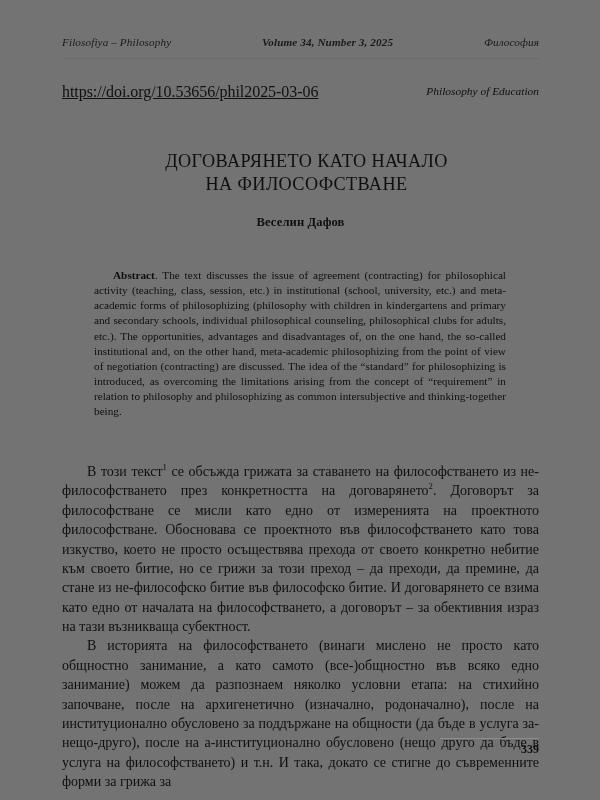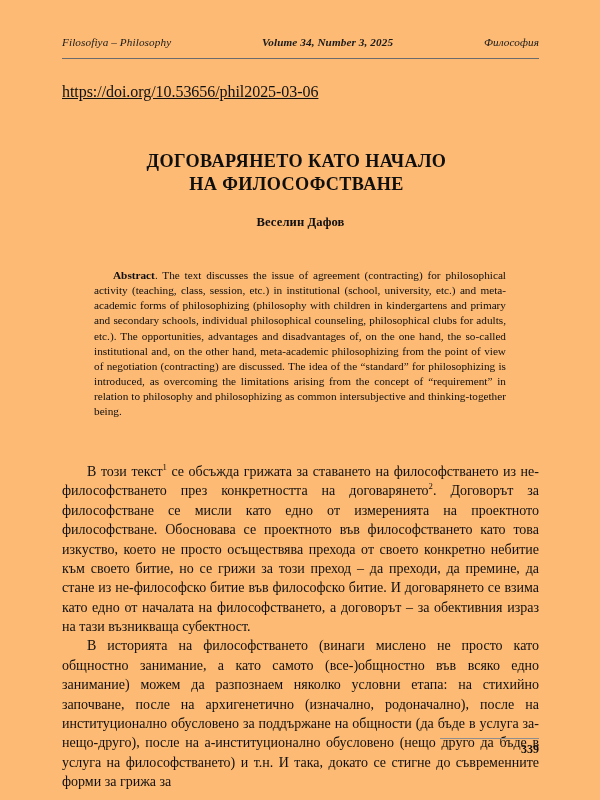--- a/index.html
+++ b/index.html
@@ -14,21 +14,21 @@
     color: #100f0f;
     overflow: hidden;
   }
 
   .page {
     position: relative;
     width: 600px;
     height: 800px;
     box-sizing: border-box;
     padding: 0;
-    background: #fdba74;
+    background: #737373;
   }
 
   
   .running-head {
     position: absolute;
     left: 62px;
     top: 36px;
     width: 477px;
     display: flex;
     align-items: baseline;
@@ -73,25 +73,25 @@
     text-align: right;
     font-style: italic;
     font-size: 11.4px;
     line-height: 1.42;
   }
   .section-label div { white-space: nowrap; }
 
   
   .title {
     position: absolute;
-    left: 58px;
+    left: 68px;
     top: 138px;
     width: 477px;
     text-align: center;
-    font-weight: 700;
+    font-weight: 400;
     font-size: 18.2px;
     line-height: 1.28;
     letter-spacing: 0.4px;
   }
   .title .ln { display: block; }
 
   
   .author-block {
     position: absolute;
     left: 62px;
@@ -175,20 +175,21 @@
   <div class="running-head">
     <span class="rh-left">Filosofiya – Philosophy</span>
     <span class="rh-center">Volume 34, Number 3, 2025</span>
     <span class="rh-right">Философия</span>
   </div>
   <div class="head-rule"></div>
 
   <div class="doi-row">
     <a class="doi-link" href="#">https://doi.org/10.53656/phil2025-03-06</a>
     <div class="section-label">
+      <div>Philosophy of Education</div>
     </div>
   </div>
 
   <h1 class="title">
     <span class="ln">ДОГОВАРЯНЕТО КАТО НАЧАЛО</span>
     <span class="ln">НА ФИЛОСОФСТВАНЕ</span>
   </h1>
 
   <div class="author-block">
     <div class="author-name">Веселин Дафов</div>

